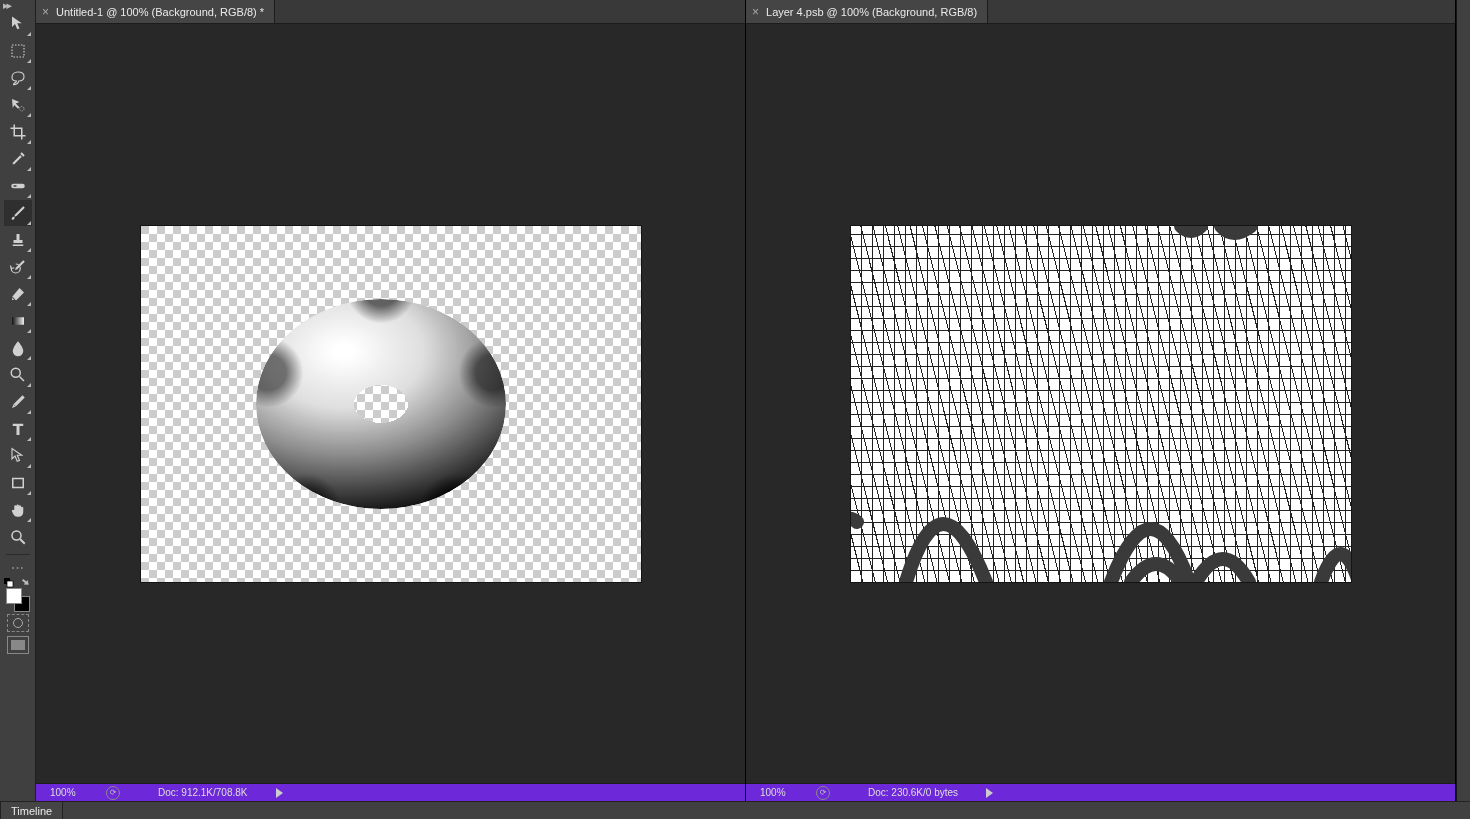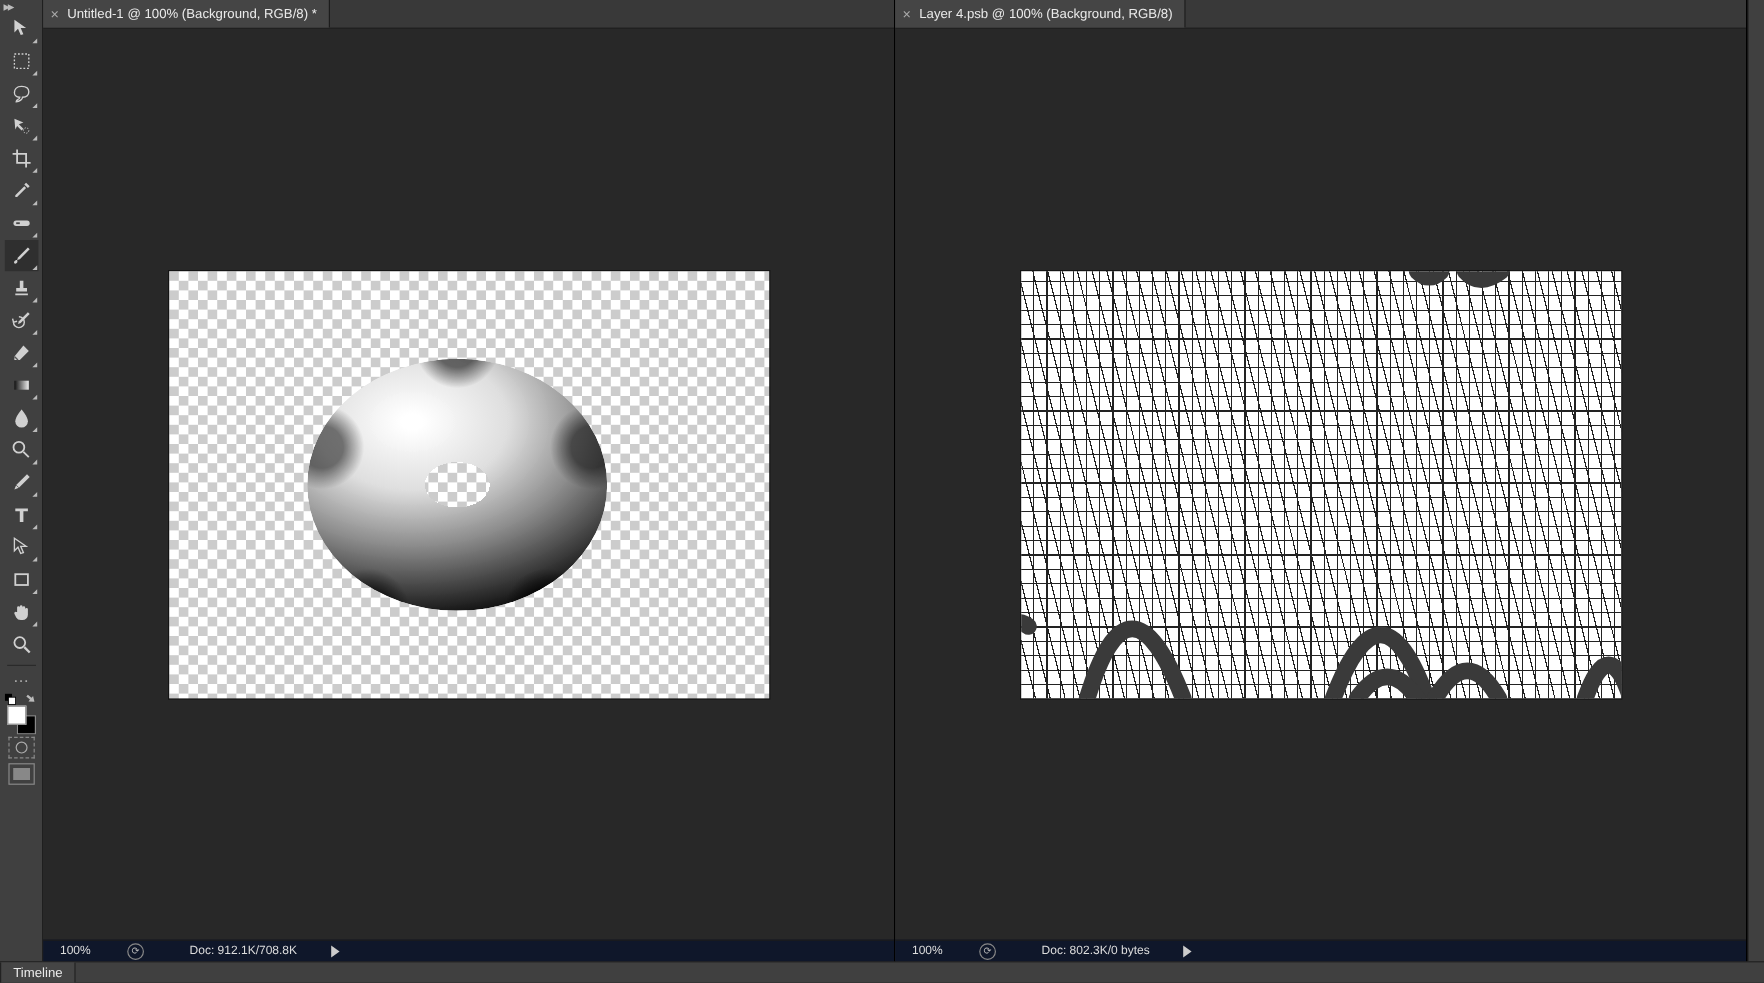--- a/index.html
+++ b/index.html
@@ -133,21 +133,21 @@
 .mesh path{fill:none;stroke:#3a3a3a;stroke-width:14;stroke-linecap:round}
 
 
 .right-strip{
   width:14px;background:#404040;border-left:1px solid #141414;
 }
 
 
 .statusbar{
   height:18px;
-  background:#0f172a;
+  background:#6d28d9;
   border-top:1px solid #1c1c1c;
   display:flex;align-items:center;
   gap:8px;
   padding:0 4px 0 14px;
   font-size:10px;
   color:#ddd;
 }
 .statusbar .zoom{width:48px}
 .statusbar .info-icon{width:14px;height:14px;border:1px solid #888;border-radius:50%;display:flex;align-items:center;justify-content:center;font-size:8px;color:#bbb;margin-right:30px}
 .statusbar .doc{margin-right:20px}
@@ -377,21 +377,21 @@
             <path d="M280 356 Q305 320 330 356"></path>
             <path d="M345 356 Q372 310 398 356"></path>
             <path d="M470 356 Q490 300 508 356"></path>
             <path d="M-10 300 Q-4 288 6 296"></path>
           </svg>
         </div>
       </div>
       <div class="statusbar">
         <span class="zoom">100%</span>
         <span class="info-icon">⟳</span>
-        <span class="doc">Doc: 802.3K/0 bytes</span>
+        <span class="doc">Doc: 230.6K/0 bytes</span>
         <span class="tri-right"></span>
       </div>
     </div>
 
     <div class="right-strip"></div>
   </div>
 </div>
 
 <div class="timeline">
   <div class="tab">

